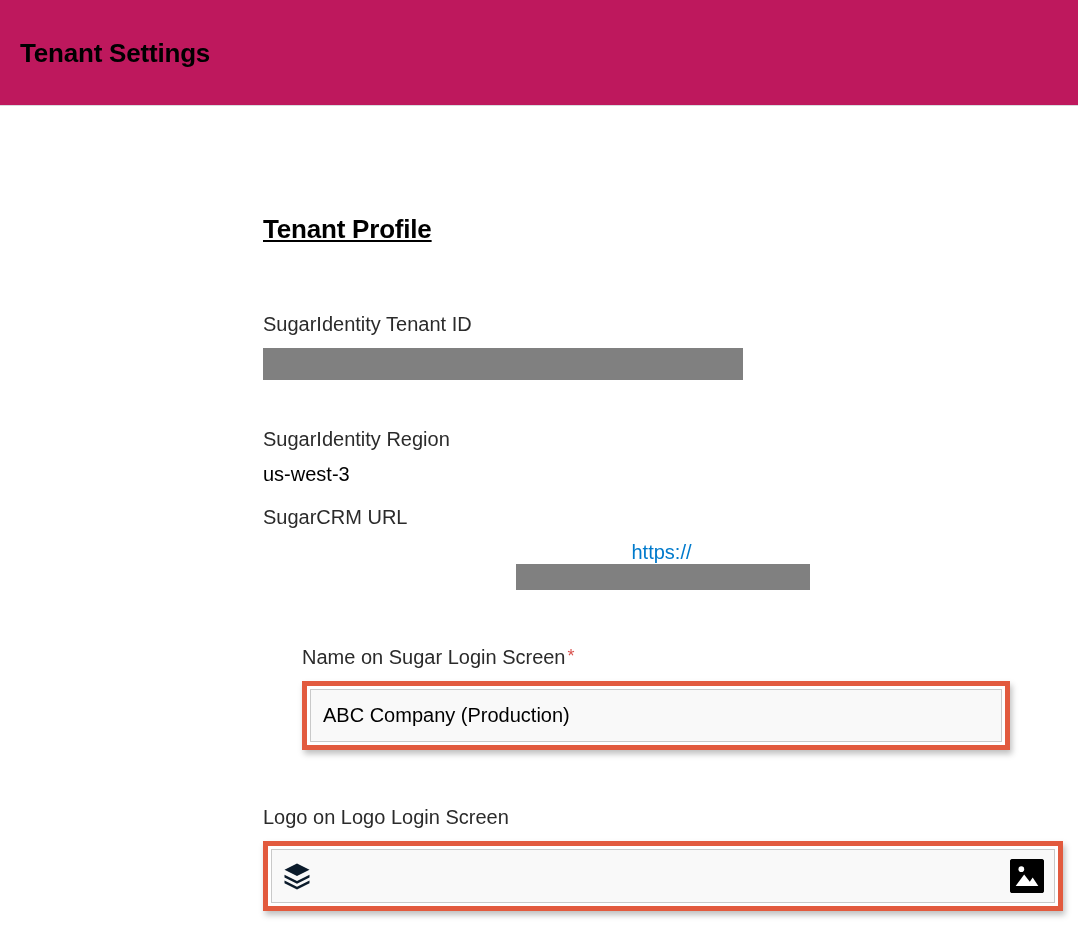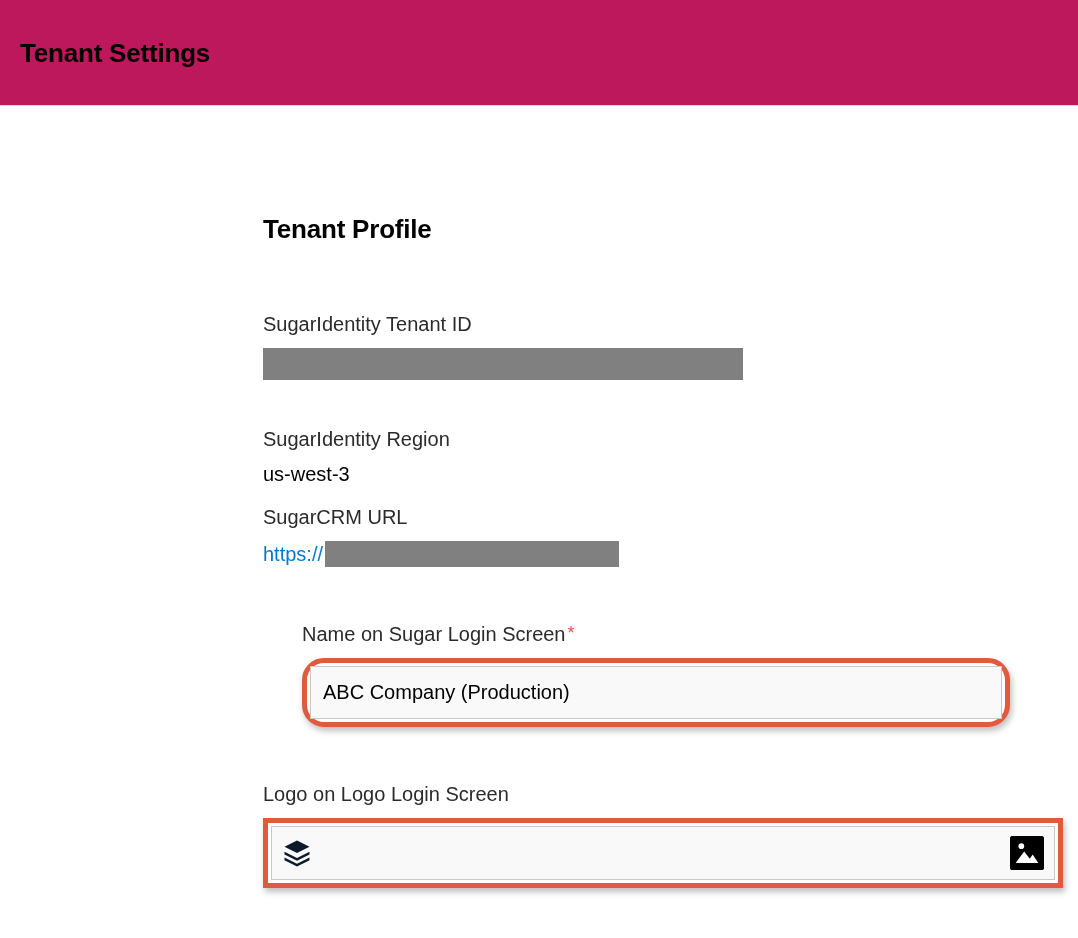--- a/index.html
+++ b/index.html
@@ -27,20 +27,21 @@
     .content {
       padding: 108px 0 0 263px;
       max-width: 1060px;
     }
     .section-title {
       font-size: 26px;
       font-weight: 700;
       color: #000000;
       margin-bottom: 68px;
       letter-spacing: -0.2px;
+      text-decoration: underline;
     }
     .field-group {
       margin-bottom: 48px;
     }
     .field-label {
       font-size: 20px;
       color: #2b2b2b;
       font-weight: 400;
       margin-bottom: 12px;
       display: block;
@@ -51,20 +52,21 @@
       width: 480px;
     }
     .field-value {
       font-size: 20px;
       color: #000000;
       font-weight: 400;
     }
     .url-line {
       display: flex;
       align-items: center;
+      flex-direction: column;
     }
     .url-prefix {
       color: #007acc;
       font-size: 20px;
       font-weight: 400;
     }
     .url-redacted {
       background: #808080;
       height: 26px;
       width: 294px;
@@ -79,21 +81,20 @@
     }
     .highlight-frame {
       border: 5px solid #e25a3e;
       background: #ffffff;
       padding: 3px;
       position: relative;
       box-shadow: 2px 4px 6px rgba(0,0,0,0.25);
     }
     .highlight-frame.name-frame {
       width: 708px;
-      border-radius: 22px;
     }
     .highlight-frame.logo-frame {
       width: 800px;
     }
     .text-input {
       width: 100%;
       border: 1px solid #c9c9c9;
       background: #f9f9f9;
       padding: 14px 12px;
       font-size: 20px;

